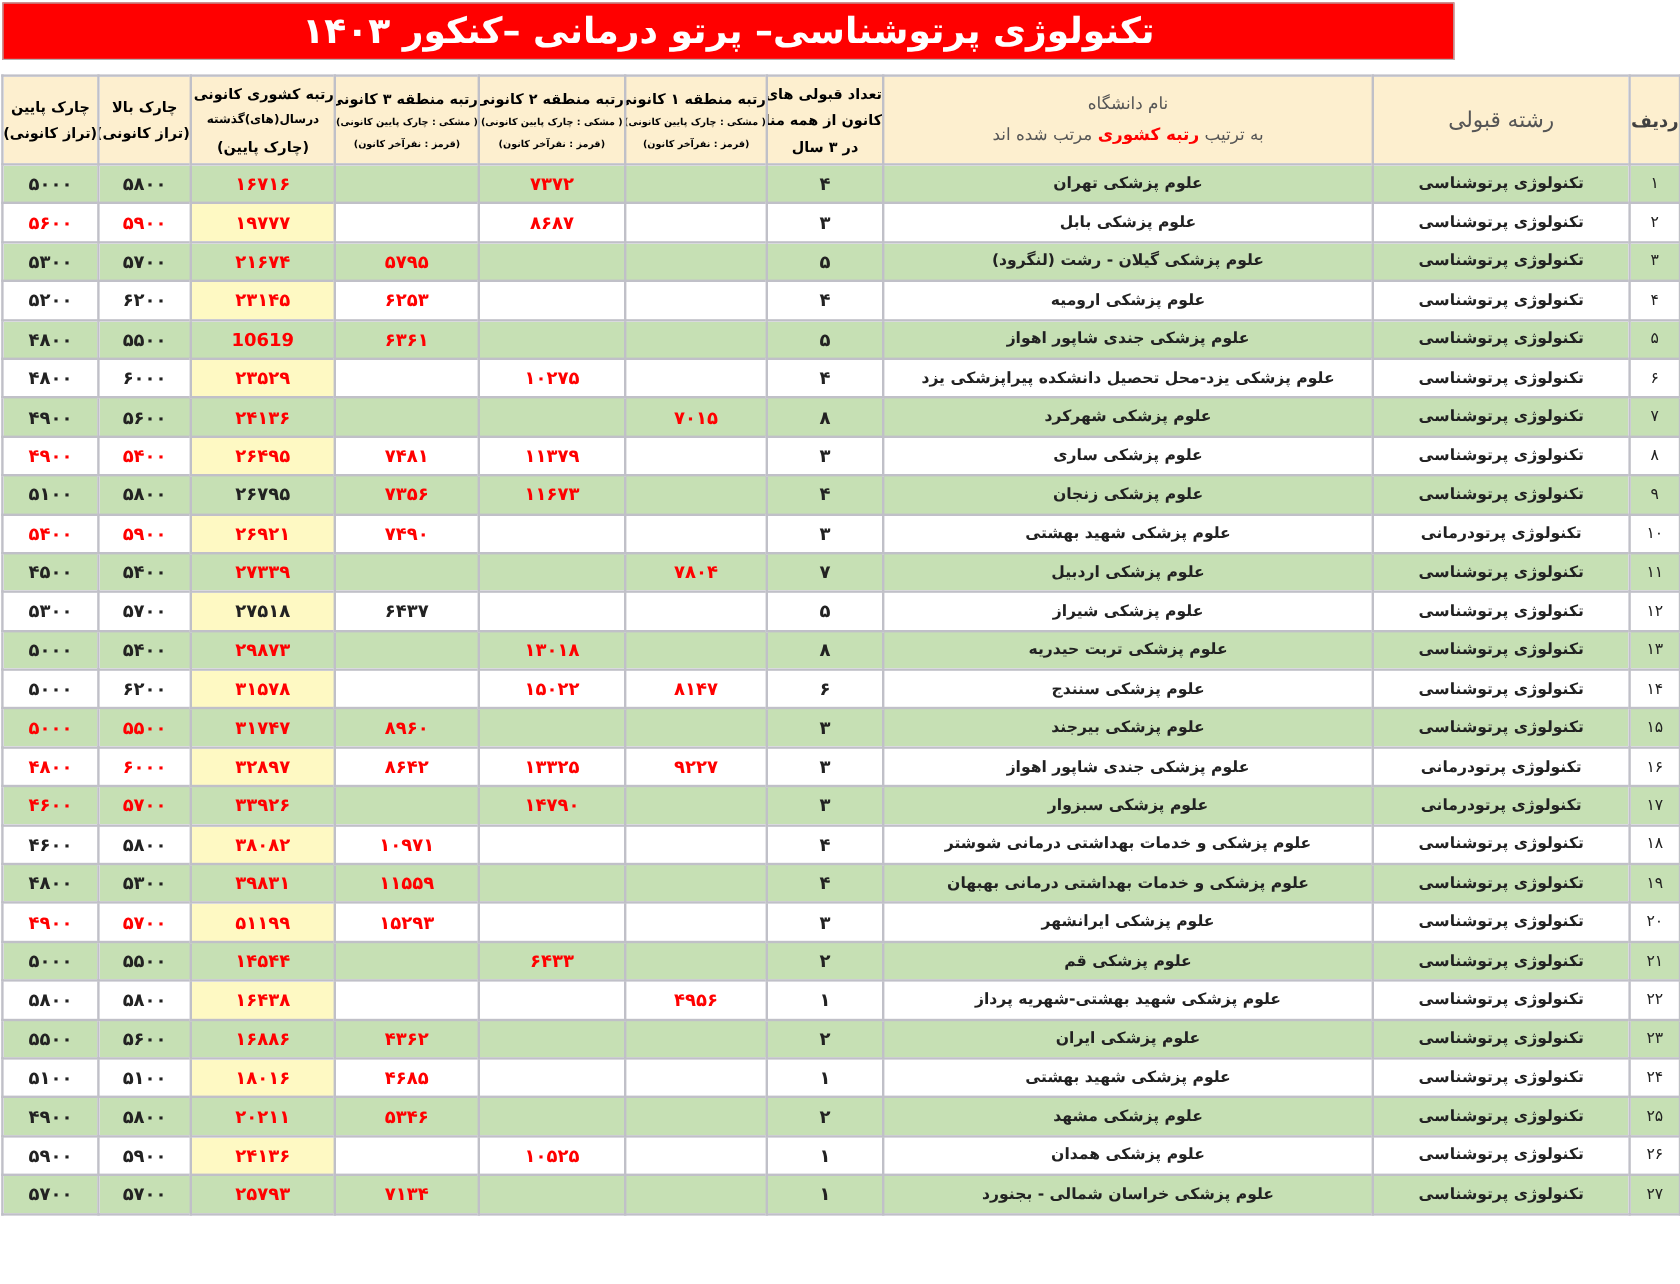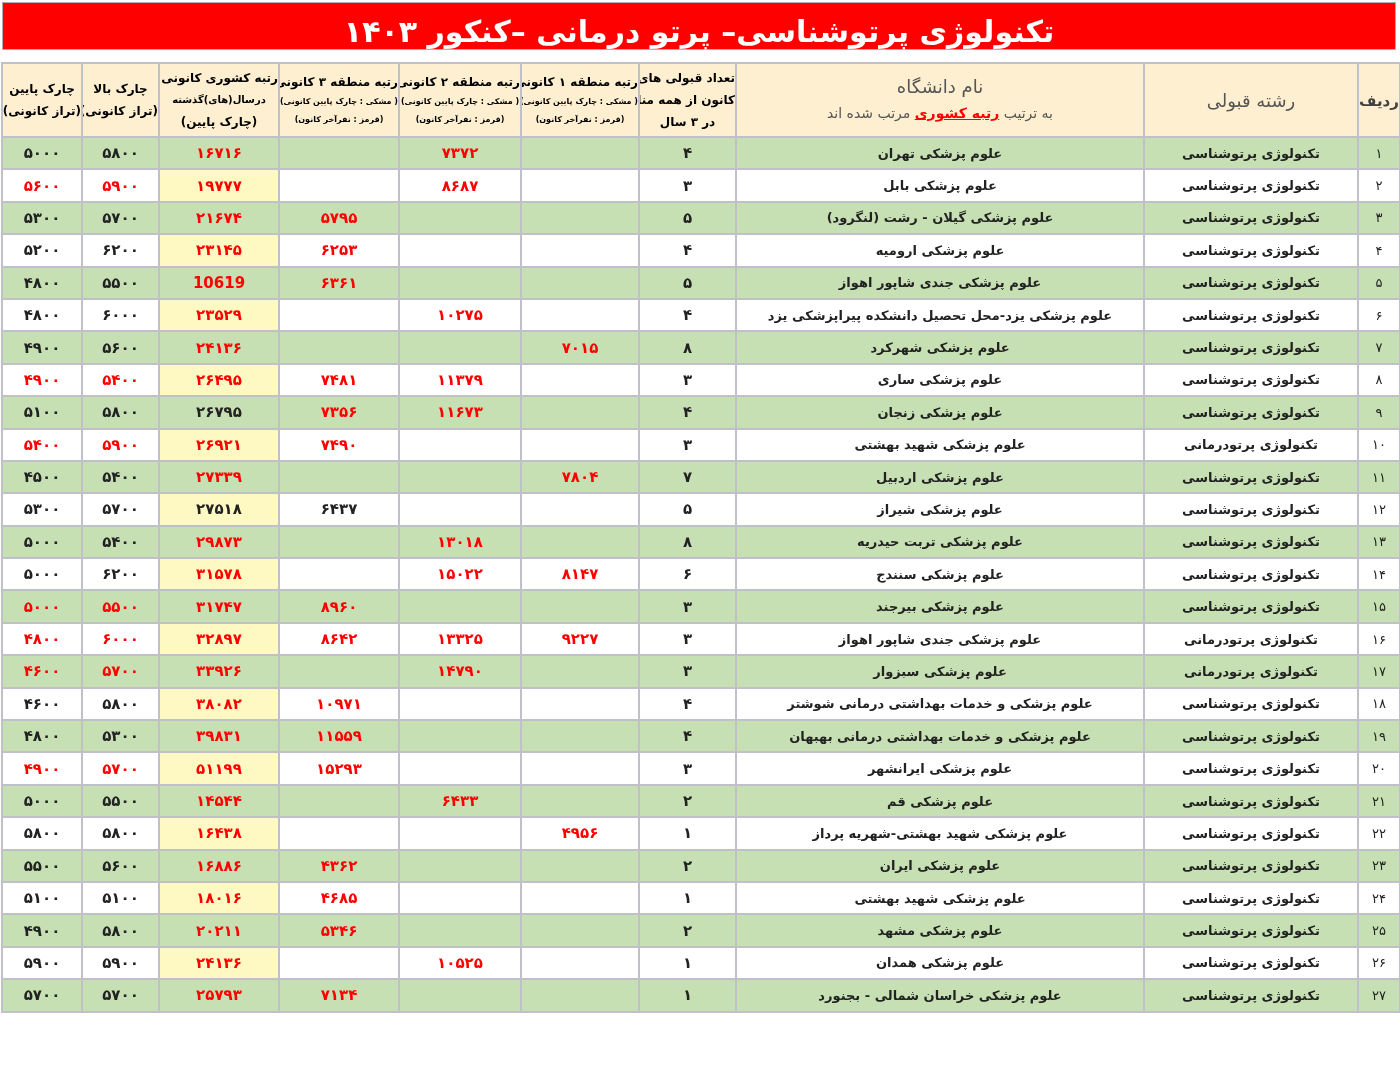--- a/index.html
+++ b/index.html
@@ -1,32 +1,32 @@
 <!DOCTYPE html>
 <html><head>
 <meta charset="utf-8">
 <style>
   html, body { margin: 0; padding: 0; background: #ffffff; }
   body { width: 1400px; height: 1070px; overflow: hidden; font-family: "DejaVu Sans", sans-serif; }
   .title-bar {
-    position: absolute; left: 2px; top: 2px; width: 1394px; height: 48px;
+    position: absolute; left: 2px; top: 2px; width: 1210px; height: 48px;
     background: #ff0000; border: 1px solid #b0b0b0; box-sizing: border-box;
-    display: flex; align-items: flex-end; justify-content: center;
+    display: flex; align-items: center; justify-content: center;
   }
   .title-text { color: #ffffff; font-weight: bold; font-size: 30px; direction: rtl; letter-spacing: 0px; }
   .table-wrap { position: absolute; left: 1px; top: 62px; width: 1398px; }
   table { border-collapse: collapse; direction: rtl; width: 1398px; table-layout: fixed; }
   td, th { border: 2px solid #c0c0c8; text-align: center; vertical-align: middle; padding: 0; overflow: hidden; white-space: nowrap; }
   thead th { background: #fdefcf; height: 72px; font-weight: bold; color: #000; }
   .h-main { font-size: 12px; line-height: 22px; }
   .h-sub { font-size: 8px; line-height: 18px; }
   .h-big { font-size: 18px; font-weight: normal; color: #555; }
-  .h-uni-line1 { font-size: 18px; font-weight: normal; color: #555; line-height: 26px; }
+  .h-uni-line1 { font-size: 14px; font-weight: normal; color: #555; line-height: 26px; }
   .h-uni-line2 { font-size: 14px; font-weight: normal; color: #555; line-height: 26px; }
-  .h-red { color: #ff0000; font-weight: bold; text-decoration: underline; }
+  .h-red { color: #ff0000; font-weight: bold; }
   tbody td { height: 30.4px; font-size: 15px; font-weight: bold; color: #222; }
   tr.g td { background: #c6e0b4; }
   tr.w td { background: #ffffff; }
   tr td.blue { background: #fef9c3; }
   td.red { color: #ff0000; }
   td.num { font-size: 15px; }
   td.small { font-size: 13px; }
   td.idx { font-size: 13px; font-weight: normal; }
 </style>
 </head>

